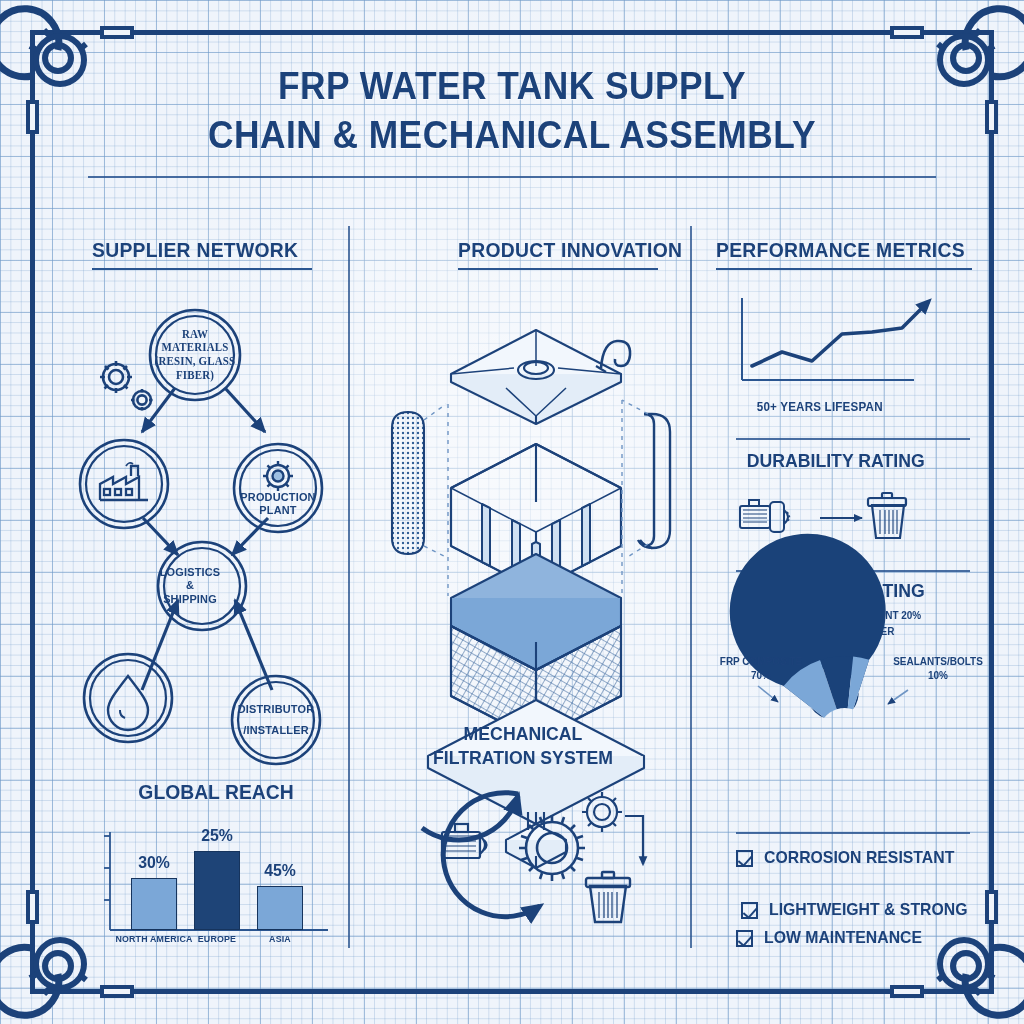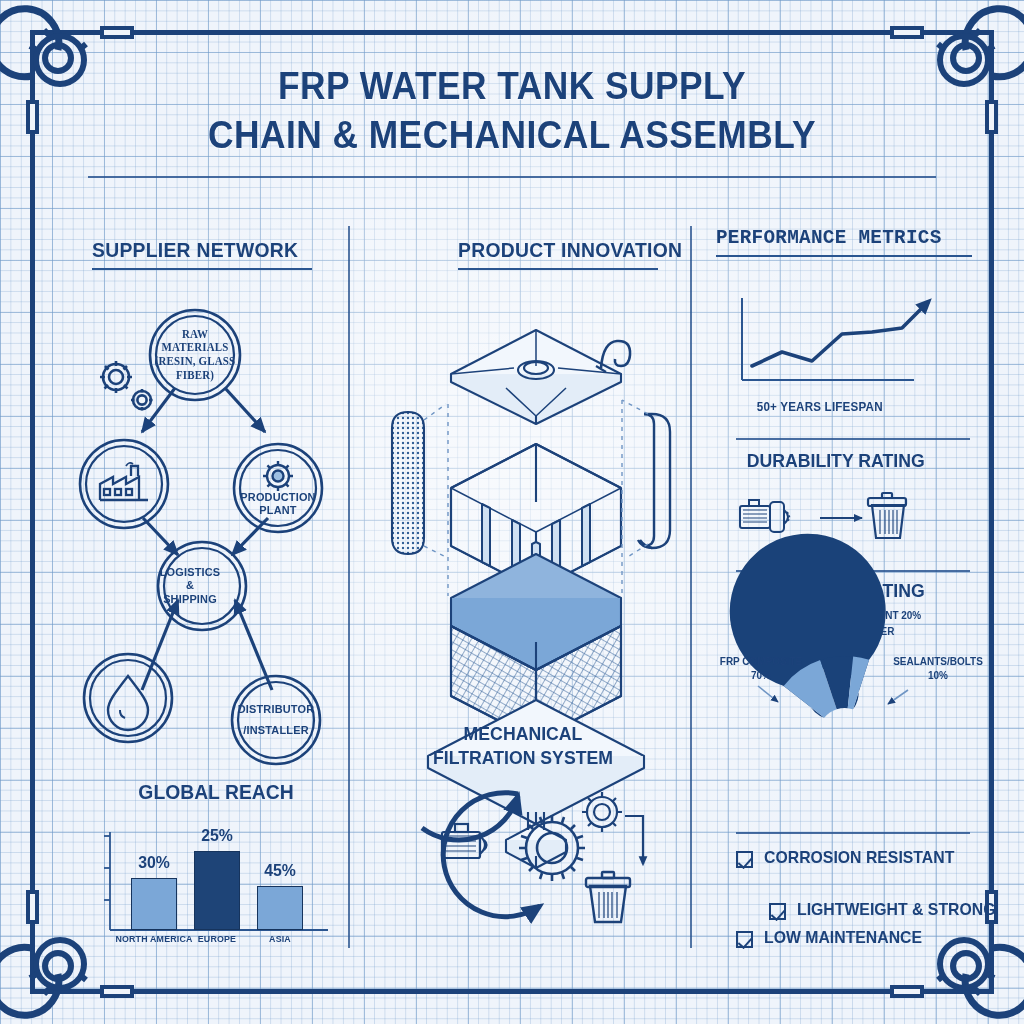--- a/index.html
+++ b/index.html
@@ -107,21 +107,21 @@
   .thin-rule { position: absolute; height: 2px; background: #2a5590; opacity: .85; }
 
   .donut-label {
     position: absolute; font-size: 10.5px; font-weight: bold; color: #1c427a;
     line-height: 1.35; transform: scaleX(.95);
   }
   .donut-label.center { text-align: center; }
   .donut-label.right  { text-align: center; }
 
   
-  .check-row { position: absolute; display: flex; align-items: flex-end; gap: 11px; }
+  .check-row { position: absolute; display: flex; align-items: center; gap: 11px; }
   .check-box {
     width: 17px; height: 17px; border: 2px solid #1c427a; position: relative; flex: none;
   }
   .check-box::after {
     content: ""; position: absolute; left: 3px; top: 1.5px;
     width: 6px; height: 11px; border: solid #1c427a; border-width: 0 2.4px 2.4px 0;
     transform: rotate(42deg);
   }
   .check-text {
     font-size: 17px; font-weight: bold; color: #1c427a; white-space: nowrap;
@@ -201,21 +201,21 @@
 <div class="col-sep" id="sep-right"></div>
 
 <div class="sec-head" style="left:92px; top:238px; width:220px;">
   <div class="txt">SUPPLIER NETWORK</div>
   <div class="rule"></div>
 </div>
 <div class="sec-head" style="left:418px; top:238px; width:240px;padding-left:40px;">
   <div class="txt">PRODUCT INNOVATION</div>
   <div class="rule"></div>
 </div>
-<div class="sec-head" style="left:716px; top:226px; width:256px;font-family:Liberation Mono, monospace;">
+<div class="sec-head" style="left:716px; top:238px; width:256px;">
   <div class="txt">PERFORMANCE METRICS</div>
   <div class="rule"></div>
 </div>
 
 <svg style="position:absolute; left:80px; top:300px; width:270px; height:460px;">
   <defs>
     <marker id="arw" viewBox="0 0 10 10" refX="8" refY="5" markerWidth="5.5" markerHeight="5.5" orient="auto-start-reverse">
       <path d="M0 1 L9 5 L0 9 z" fill="#1c427a"></path>
     </marker>
   </defs>
@@ -559,20 +559,20 @@
   <span>SEALANTS/BOLTS</span><br>
   <span>10%</span>
 </div>
 
 <div class="thin-rule" style="left:736px; top:832px; width:234px;"></div>
 
 <div class="check-row" style="left:736px; top:848px;">
   <div class="check-box"></div>
   <div class="check-text">CORROSION RESISTANT</div>
 </div>
-<div class="check-row" style="left:741px; top:900px;margin-left:28px;">
+<div class="check-row" style="left:741px; top:900px;">
   <div class="check-box"></div>
   <div class="check-text">LIGHTWEIGHT &amp; STRONG</div>
 </div>
 <div class="check-row" style="left:736px; top:928px;">
   <div class="check-box"></div>
   <div class="check-text">LOW MAINTENANCE</div>
 </div>
 
 </body></html>

